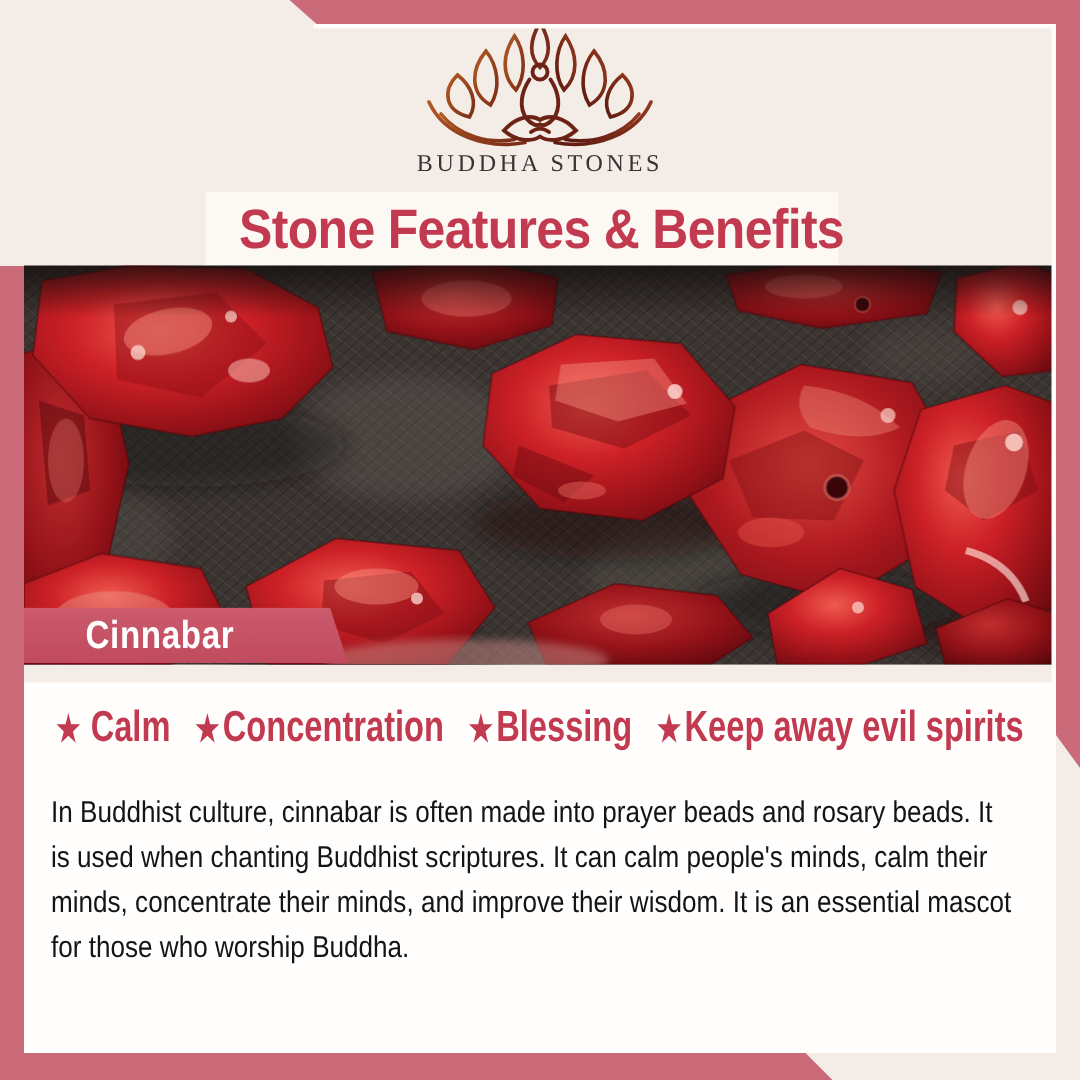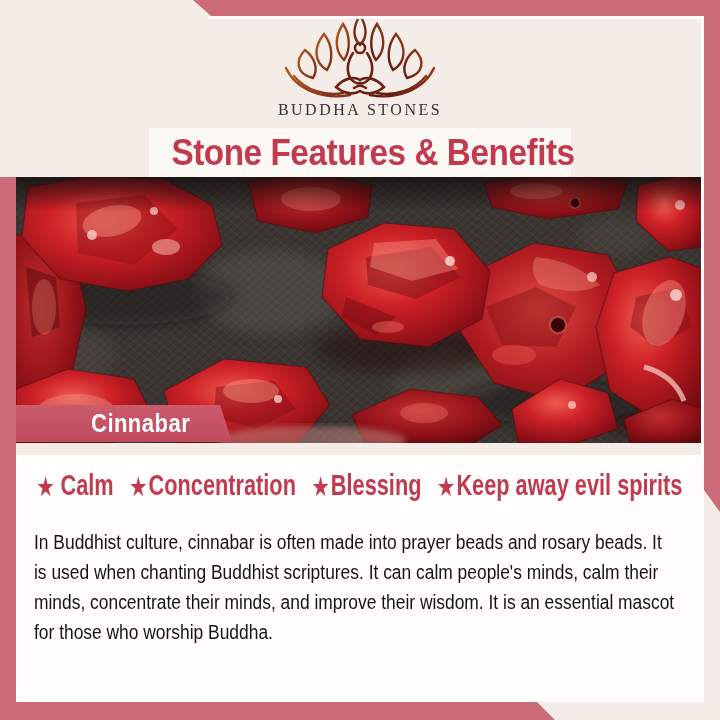--- a/index.html
+++ b/index.html
@@ -22,39 +22,38 @@
   .inner-line-right { left:701px; top:16px; width:3px; height:477px; }
 
   
   .logo { position:absolute; left:280px; top:12px; width:160px; height:86px; }
   .brand-name {
     position:absolute; left:0; top:101px; width:720px; text-align:center;
     font-family:"Liberation Serif", serif; font-weight:400;
     font-size:16px; letter-spacing:2.5px; color:#3a3135;
   }
   .title-box {
-    position:absolute; left:149px; top:128px; width:422px; height:49px;
+    position:absolute; left:137px; top:128px; width:422px; height:49px;
     background:#fcf8f3; text-align:right; line-height:49px;
   }
   .title-text {
     display:inline-block; transform:scaleX(.9); transform-origin:center;
     font-weight:700; font-size:37px; color:#c23a50; white-space:nowrap;
     letter-spacing:-0.5px;
   }
 
   
   .photo { position:absolute; left:16px; top:177px; width:688px; height:266px; overflow:hidden; background:#3b3532; }
   .photo svg { display:block; width:688px; height:266px; }
 
   
   .badge {
     position:absolute; left:16px; top:405px; width:226px; height:37px;
     background:linear-gradient(180deg,#cb5b6d,#c14a5e);
     clip-path:polygon(0 0, 204px 0, 216px 37px, 0 37px);
-    text-align:center;
   }
   .badge-label {
     display:inline-block; margin-left:41px; line-height:36px;
     transform:scaleX(.85); transform-origin:0 50%;
     font-weight:700; font-size:26px; color:#ffffff; letter-spacing:.5px;
     white-space:nowrap;
   }
 
   
   .content {

